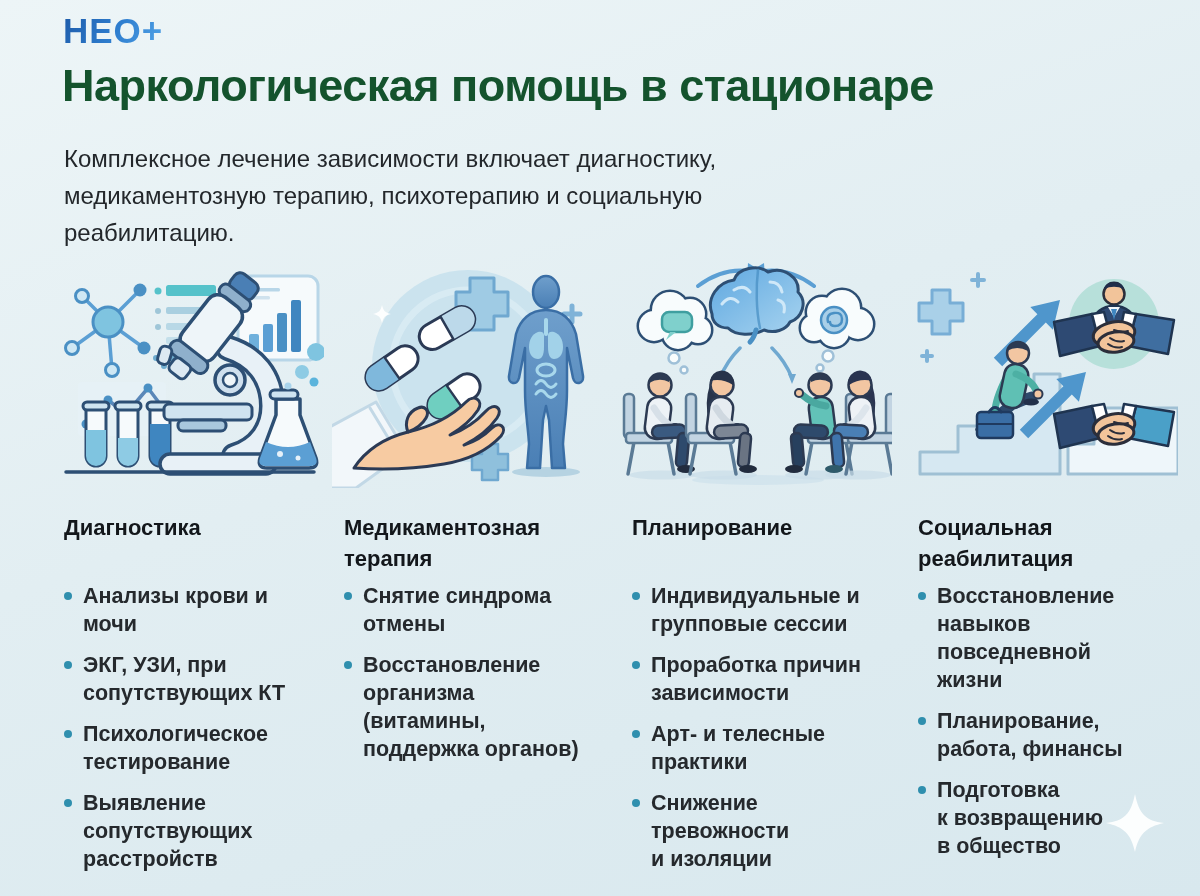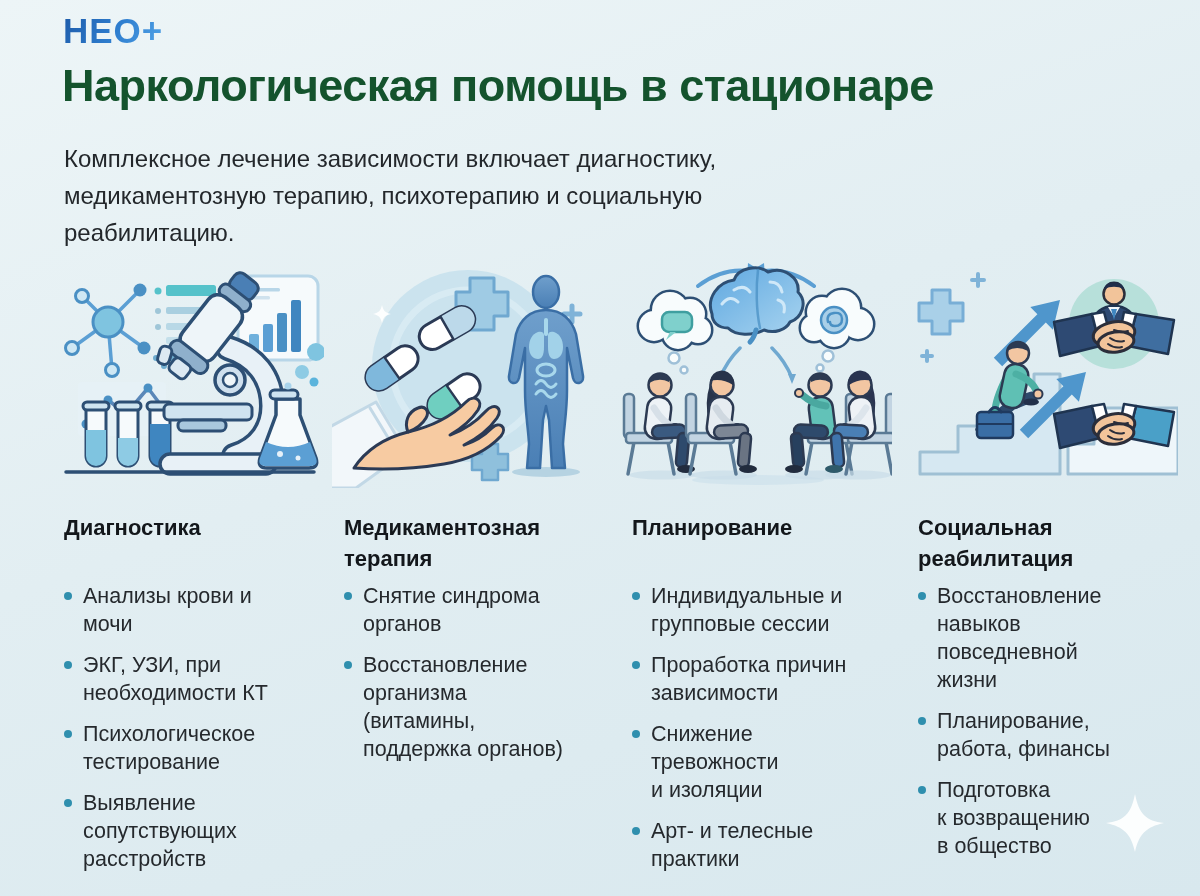--- a/index.html
+++ b/index.html
@@ -30,21 +30,21 @@
   .col-4{left:918px;width:276px;}
   .illo{width:272px;height:232px;margin-left:-12px;}
   .illo svg{width:100%;height:100%;display:block;}
   .col-heading{
     margin-top:24px;min-height:66px;
     font-size:22px;line-height:31px;font-weight:700;color:#13171b;white-space:pre-line;
   }
   .bullets{list-style:none;margin:4px 0 0;padding:0;display:flex;flex-direction:column;gap:13px;}
   .bullets li{display:flex;gap:11px;}
   .dot{flex:none;width:8px;height:8px;border-radius:50%;background:#2f8fae;margin-top:10px;}
-  .btext{font-size:21.5px;line-height:28px;color:#25292d;white-space:pre-line;}
+  .btext{font-size:21.5px;line-height:28px;color:#25292d;white-space:pre-line;font-weight:bold;}
   .sparkle{position:absolute;left:1104px;top:792px;width:62px;height:62px;}
 </style>
 </head>
 <body>
 
 <div class="page">
 
   <div class="logo">НЕО+</div>
   <h1 class="title" style="margin:0;">Наркологическая помощь в стационаре</h1>
   <div class="subtitle">Комплексное лечение зависимости включает диагностику,
@@ -141,21 +141,21 @@
     <div class="col-heading">Диагностика</div>
     <ul class="bullets">
       <li>
           <span class="dot"></span>
           <span class="btext">Анализы крови и
 мочи</span>
         </li>
       <li>
           <span class="dot"></span>
           <span class="btext">ЭКГ, УЗИ, при
-необходимости КТ</span>
+сопутствующих КТ</span>
         </li>
       <li>
           <span class="dot"></span>
           <span class="btext">Психологическое
 тестирование</span>
         </li>
       <li>
           <span class="dot"></span>
           <span class="btext">Выявление
 сопутствующих
@@ -216,21 +216,21 @@
           </g>
         </g>
       </svg>
     </div>
     <div class="col-heading">Медикаментозная
 терапия</div>
     <ul class="bullets">
       <li>
           <span class="dot"></span>
           <span class="btext">Снятие синдрома
-органов</span>
+отмены</span>
         </li>
       <li>
           <span class="dot"></span>
           <span class="btext">Восстановление
 организма
 (витамины,
 поддержка органов)</span>
         </li>
     </ul>
   </div>
@@ -372,28 +372,28 @@
           <span class="btext">Индивидуальные и
 групповые сессии</span>
         </li>
       <li>
           <span class="dot"></span>
           <span class="btext">Проработка причин
 зависимости</span>
         </li>
       <li>
           <span class="dot"></span>
+          <span class="btext">Арт- и телесные
+практики</span>
+        </li>
+      <li>
+          <span class="dot"></span>
           <span class="btext">Снижение
 тревожности
 и изоляции</span>
-        </li>
-      <li>
-          <span class="dot"></span>
-          <span class="btext">Арт- и телесные
-практики</span>
         </li>
     </ul>
   </div>
 
   <div class="col col-4">
     <div class="illo">
       <svg viewBox="0 0 272 232">
         <g stroke-linejoin="round" stroke-linecap="round">
           <path d="M26 34 h18 v13 h13 v18 h-13 v13 h-18 v-13 h-13 v-18 h13 Z" fill="#a9d0e8" stroke="#78aed6" stroke-width="3"></path>
           <path d="M66 24 h12 M72 18 v12 M16 100 h10 M21 95 v10" stroke="#7fb3d8" stroke-width="4"></path>

